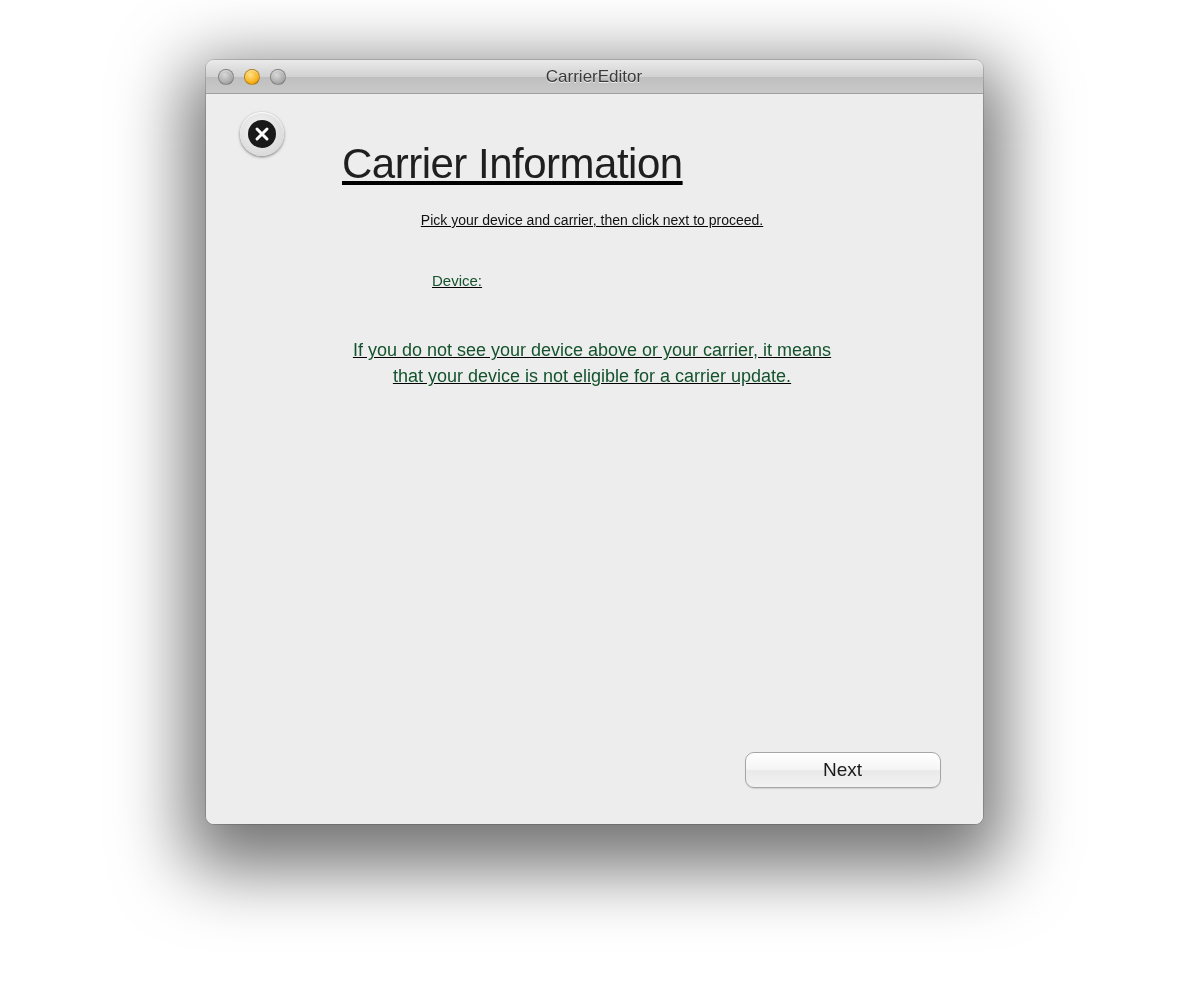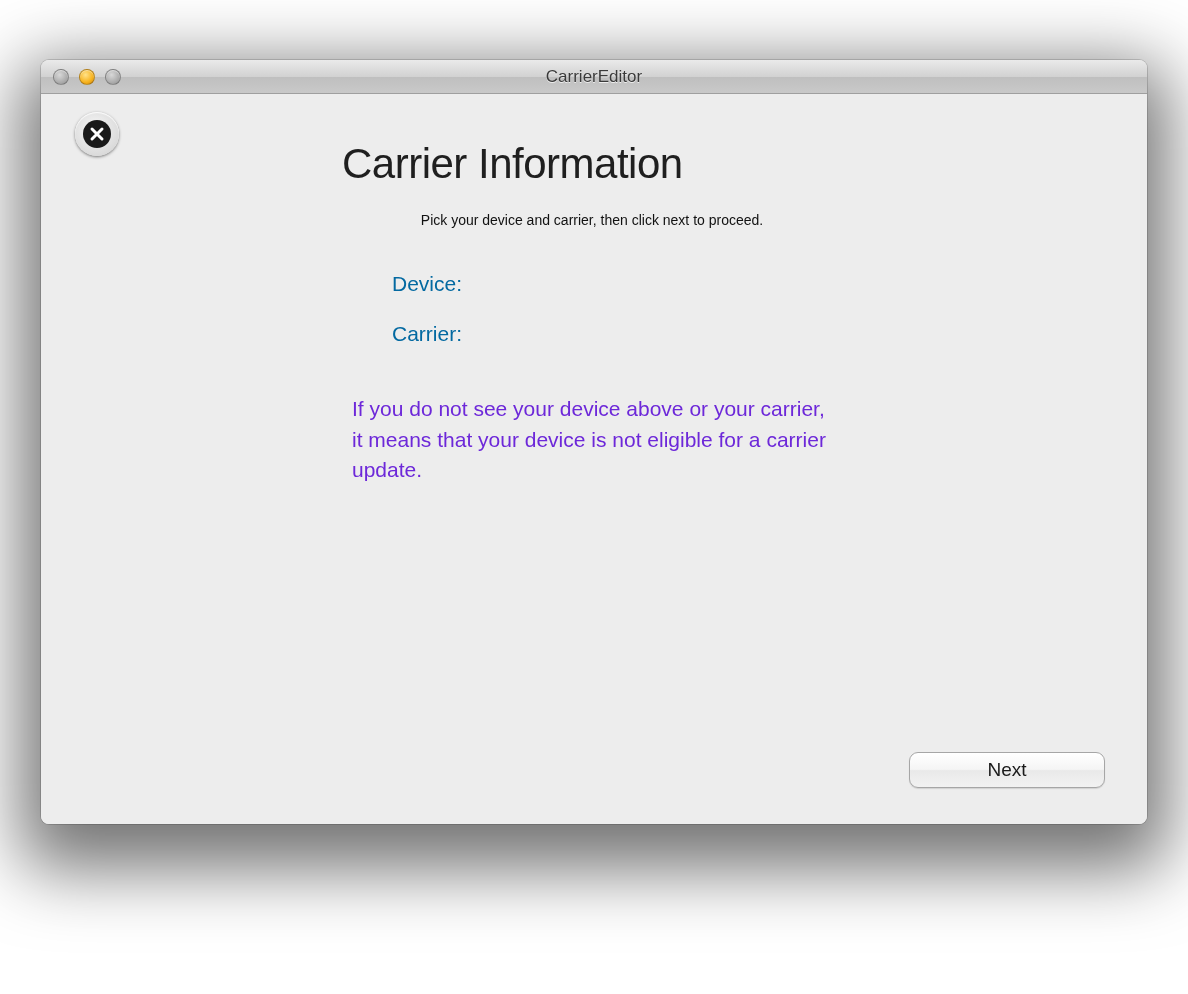--- a/index.html
+++ b/index.html
@@ -11,25 +11,26 @@
       font-family: "Lucida Grande", "Helvetica Neue", Arial, sans-serif;
       background: #ffffff;
       width: 1188px;
       height: 994px;
       display: flex;
       align-items: flex-start;
       justify-content: center;
       padding-top: 60px;
     }
     .window {
-      width: 1106px;
+      width: 777px;
       border-radius: 8px;
       box-shadow: 0 25px 70px 20px rgba(0,0,0,0.55), 0 0 0 1px rgba(0,0,0,0.15);
       overflow: hidden;
       background: #ededed;
+      text-decoration: underline;
     }
     .titlebar {
       height: 34px;
       background: linear-gradient(to bottom, #eaeaea 0%, #d2d2d2 50%, #bfbfbf 51%, #c9c9c9 100%);
       border-bottom: 1px solid #9f9f9f;
       display: flex;
       align-items: center;
       position: relative;
     }
     .traffic-lights {
@@ -115,24 +116,25 @@
       text-align: center;
       line-height: 1.45;
       margin-bottom: 42px;
     }
     .form-group {
       margin-bottom: 26px;
       padding-left: 50px;
       padding-right: 50px;
     }
     .form-label {
-      font-size: 21px;
-      color: #0369a1;
+      font-size: 15px;
+      color: #14532d;
       margin-bottom: 8px;
       display: block;
+      margin-left: 40px;
     }
     .aqua-select {
       width: 100%;
       height: 36px;
       border: 1px solid #a6a6a6;
       border-radius: 6px;
       background: linear-gradient(to bottom, #ffffff 0%, #f5f5f5 48%, #e9e9e9 52%, #f2f2f2 100%);
       box-shadow: 0 1px 1px rgba(0,0,0,0.12);
       display: flex;
       align-items: center;
@@ -158,23 +160,23 @@
       border-left: 5px solid transparent;
       border-right: 5px solid transparent;
     }
     .arrow-up {
       border-bottom: 6px solid #555;
     }
     .arrow-down {
       border-top: 6px solid #555;
     }
     .hint {
-      font-size: 21px;
-      color: #6d28d9;
-      text-align: left;
+      font-size: 18px;
+      color: #14532d;
+      text-align: center;
       line-height: 1.45;
       margin-top: 48px;
       padding: 0 10px;
     }
     .footer {
       position: absolute;
       right: 42px;
       bottom: 36px;
     }
     .btn-next {
@@ -214,21 +216,20 @@
 
     <div class="main-column">
       <h1 class="heading">Carrier Information</h1>
       <p class="subtitle">Pick your device and carrier, then click next to proceed.</p>
 
       <div class="form-group">
         <span class="form-label">Device:</span>
       </div>
 
       <div class="form-group">
-        <span class="form-label">Carrier:</span>
       </div>
 
       <p class="hint">If you do not see your device above or your carrier, it means that your device is not eligible for a carrier update.</p>
     </div>
 
     <div class="footer">
       <button class="btn-next">Next</button>
     </div>
   </div>
 </div>

